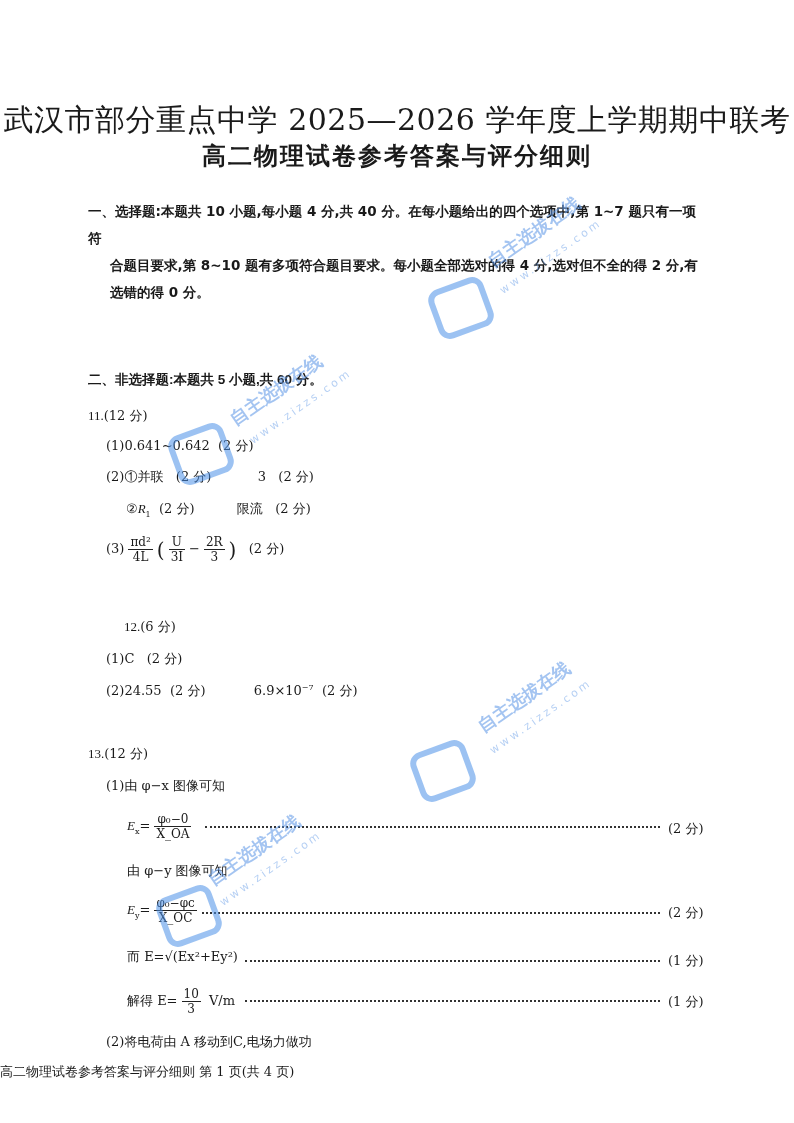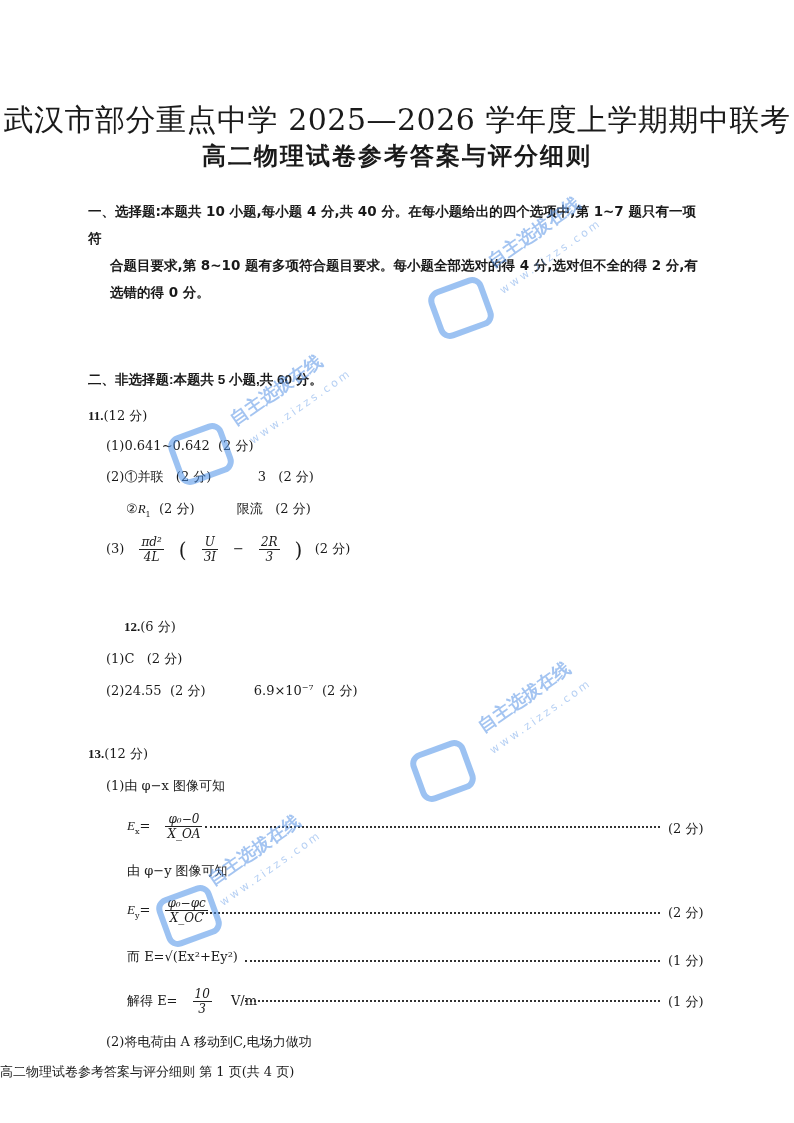--- a/index.html
+++ b/index.html
@@ -13,23 +13,23 @@
           font-family:"DejaVu Sans","Liberation Sans",sans-serif; }
   .sec1 .cont { padding-left:22px; display:block; }
   table.ans { position:absolute; left:101px; top:282px; width:594px; border-collapse:collapse;
               font-size:13px; }
   table.ans td { border:1px solid #333; height:25px; text-align:center; padding:0;
                  font-family:"Liberation Serif",serif; }
   table.ans td.hdr { font-weight:bold; font-family:"DejaVu Sans","Liberation Sans",sans-serif; width:54px; }
   .sec2 { left:88px; top:371px; font-size:13.5px; font-weight:bold;
           font-family:Liberation Sans, sans-serif; }
   .line { position:absolute; font-size:13px; white-space:nowrap; }
-  .qnum { font-weight:bold; font-family:"Liberation Serif",serif; }
+  .qnum { font-weight:normal; font-family:"Liberation Serif",serif; }
   i.m { font-style:italic; font-family:"Liberation Serif",serif; }
-  .frac { display:inline-block; vertical-align:middle; text-align:center; font-size:12px; line-height:14px; margin:0 15px;font-style:italic; }
+  .frac { display:inline-block; vertical-align:middle; text-align:center; font-size:12px; line-height:14px; margin:0 4px; }
   .frac .n { display:block; border-bottom:1px solid #222; padding:0 2px; }
   .frac .d { display:block; padding:0 2px; }
   sub, sup { font-size:8px; }
   .dots { position:absolute; height:0; border-bottom:2px dotted #333; }
   .pts { position:absolute; left:668px; font-size:13px; }
   .footer { left:0; width:794px; top:1063px; text-align:left; font-size:13px; }
   .wm { position:absolute; opacity:0.55; pointer-events:none; }
   .wm-logo { width:46px; height:40px; border:6px solid #4a8fe8; border-radius:12px; transform:rotate(-20deg); }
   .wm-text { color:#5a95e6; font-size:18px; font-weight:bold; transform:rotate(-35deg); font-family:"DejaVu Sans",sans-serif; white-space:nowrap; }
   .wm-url { color:#7aa9ea; font-size:11px; transform:rotate(-35deg); letter-spacing:3px; white-space:nowrap; font-family:"DejaVu Sans",sans-serif; }

